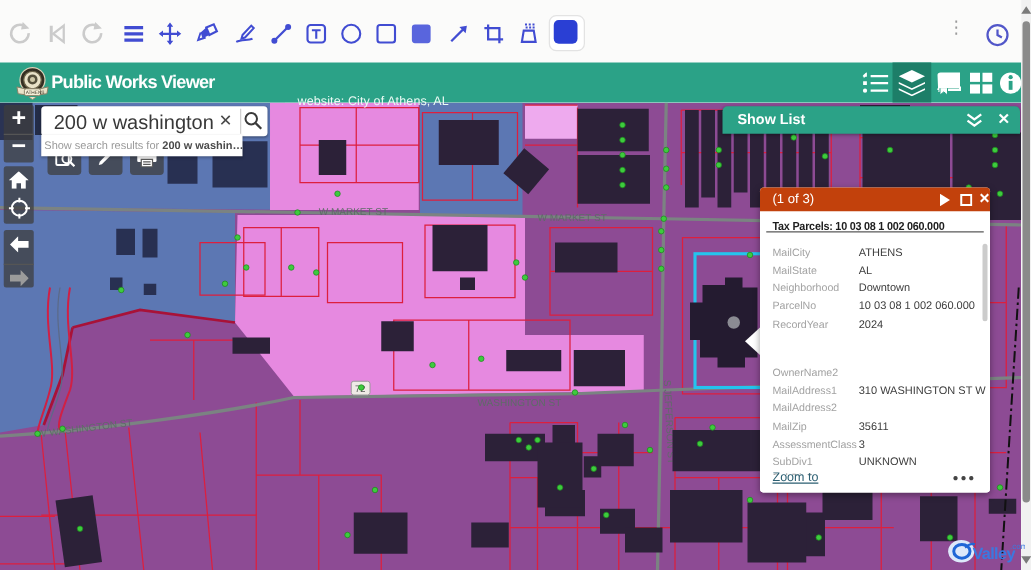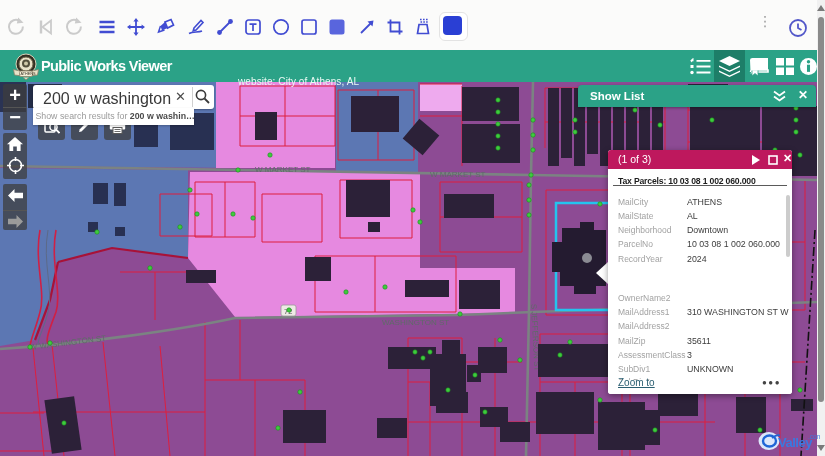--- a/index.html
+++ b/index.html
@@ -20,21 +20,21 @@
   #searchtext{left:43px;top:90px;font-size:16px;color:#383838;}
   #suggest{left:33px;top:108px;width:161px;height:14px;background:#fff;
     box-shadow:0 1px 2px rgba(0,0,0,0.25);font-size:8.8px;color:#9a9a9a;padding-top:3px;white-space:nowrap;overflow:hidden;}
   
   #layerlist{left:578px;top:85px;width:238px;height:22px;background:#2ba287;
     border-radius:4px 4px 0 0;box-shadow:0 1px 3px rgba(0,0,0,0.35);}
   #layerlist .t{position:absolute;left:12px;top:5px;color:#fff;font-size:11.5px;font-weight:bold;}
   
   #popup{left:608px;top:150px;width:184px;height:244px;background:#fff;border-radius:3px;
     box-shadow:0 2px 6px rgba(0,0,0,0.4);}
-  #popup .hd{position:absolute;left:0;top:0;width:184px;height:19px;background:#be185d;
+  #popup .hd{position:absolute;left:0;top:0;width:184px;height:19px;background:#c2410c;
     border-radius:3px 3px 0 0;}
   #popup .hd .n{position:absolute;left:10px;top:3px;color:#fff;font-size:10.5px;}
   #ptitle{position:absolute;left:10px;top:26px;font-size:9.3px;font-weight:bold;color:#1d1d1d;
     letter-spacing:-0.2px;transform:scaleX(0.93);transform-origin:0 0;white-space:nowrap;}
   #psep{position:absolute;left:5px;top:35px;width:174px;height:1px;background:#5a5a5a;}
   .prow{position:absolute;left:10px;font-size:8.5px;color:#a2a2a2;width:180px;white-space:nowrap;}
   .prow b{position:absolute;left:69px;color:#3c3c3c;font-weight:normal;white-space:nowrap;font-size:8.8px;}
   #pfoot{position:absolute;left:0;top:230px;width:184px;height:14px;background:#fff;
     border-radius:0 0 3px 3px;text-align:center;}
   #zoomto{position:absolute;left:10px;top:-3px;font-size:10px;color:#2b5f72;

